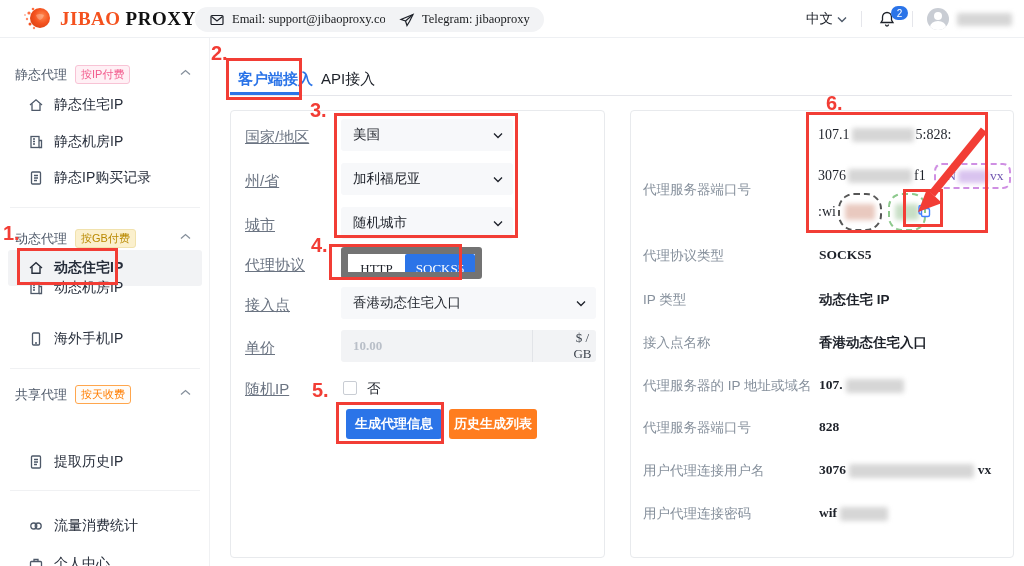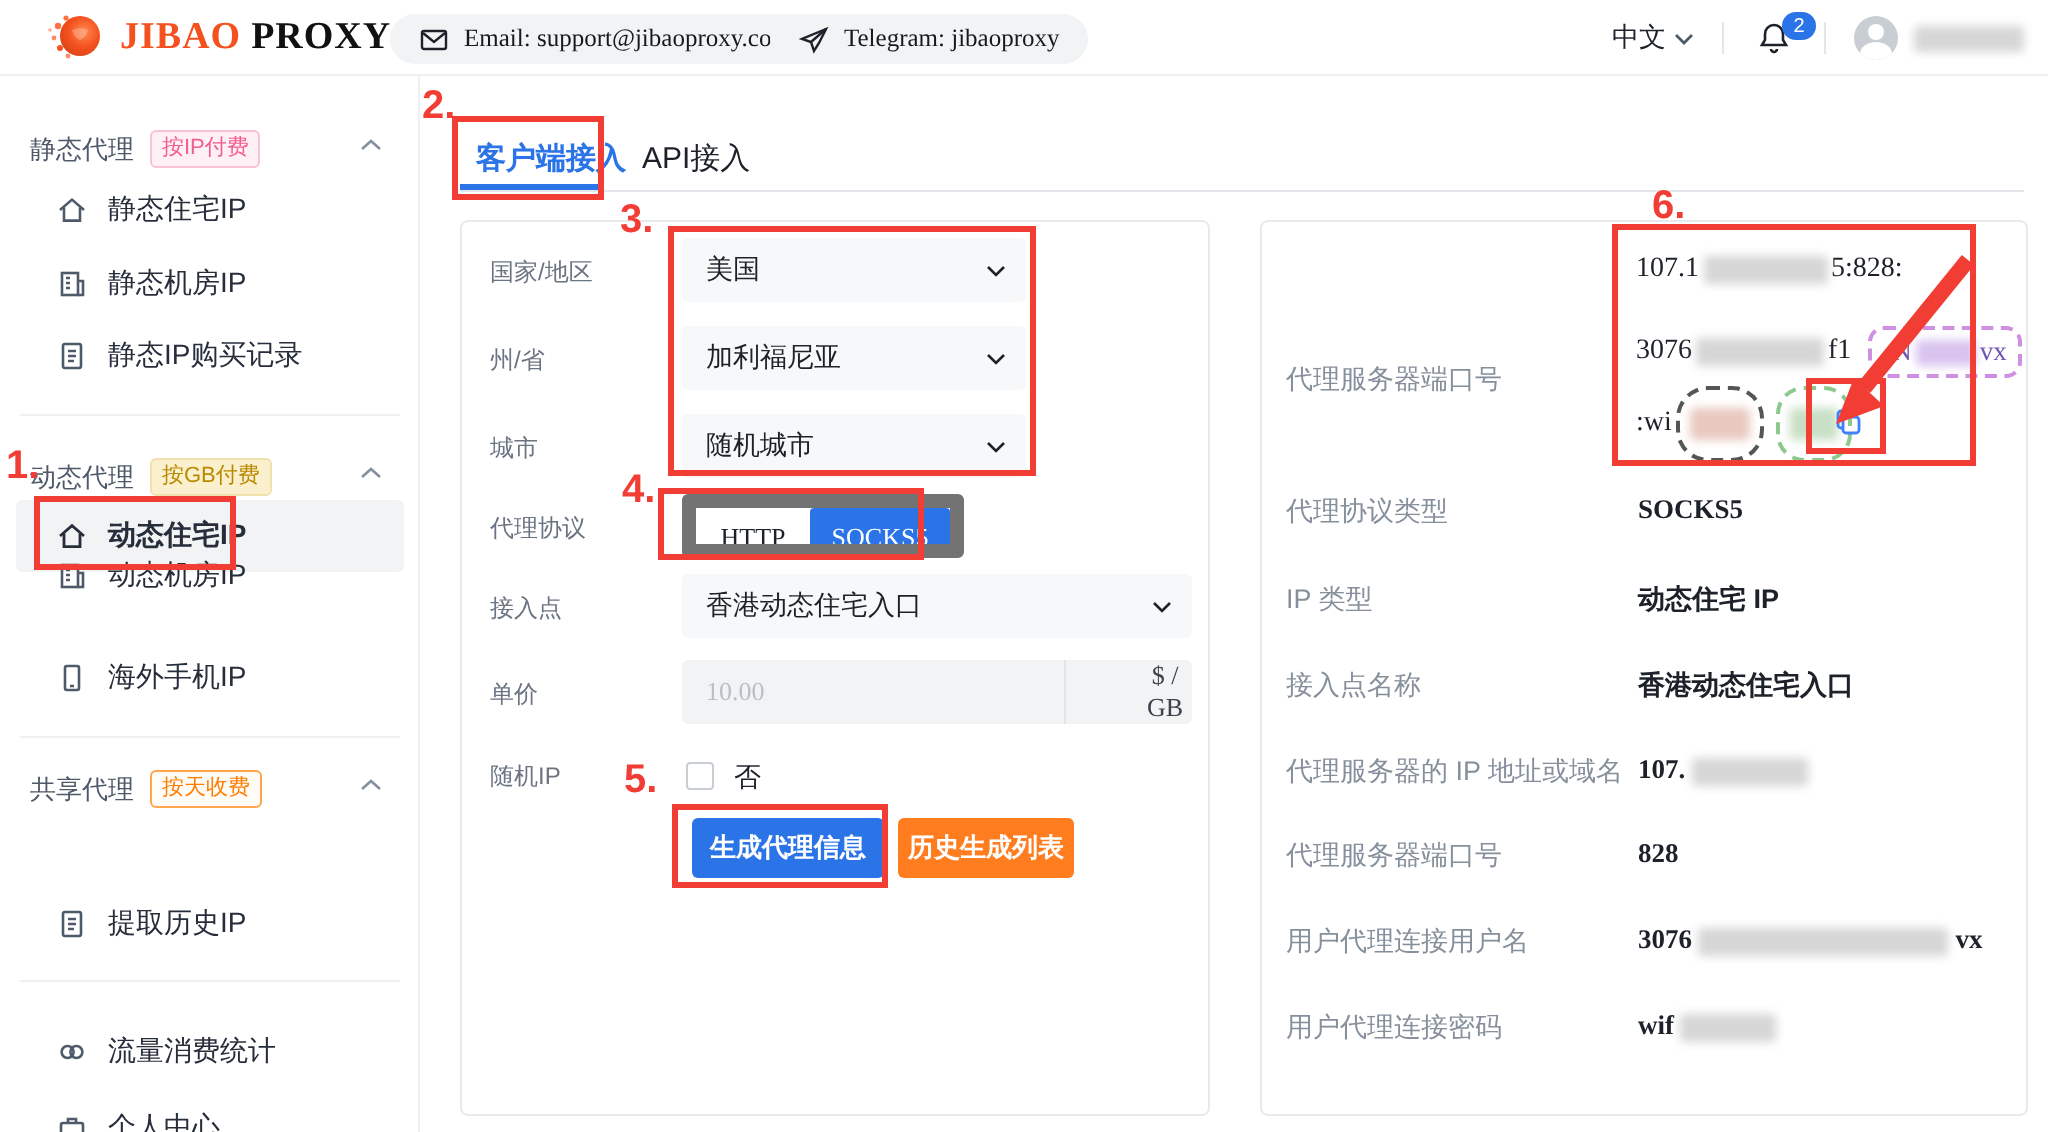--- a/index.html
+++ b/index.html
@@ -43,32 +43,32 @@
   
   .tab1 { position:absolute; left:238px; top:70px; font-size:15px; font-weight:700; color:#2b74e8; cursor:pointer; }
   .tab1-line { position:absolute; left:230px; top:92px; width:72px; height:3px; background:#2b74e8; }
   .tab2 { position:absolute; left:321px; top:70px; font-size:15px; color:#1d2129; cursor:pointer; }
   .tabs-rule { position:absolute; left:230px; top:95px; width:782px; height:1px; background:#e5e6eb; }
 
   
   .panel { position:absolute; top:110px; height:448px; background:#fff; border:1px solid #e8eaed; border-radius:4px; }
   .panel-form { left:230px; width:375px; }
   .panel-detail { left:630px; width:384px; }
-  .flabel { position:absolute; left:14px; font-size:12px; color:#6b7482; }
+  .flabel { position:absolute; left:14px; font-size:15px; color:#6b7482;text-decoration:underline; }
   .dlabel { position:absolute; left:12px; font-size:13.5px; color:#86909c; }
   .dvalue { position:absolute; left:188px; font-size:13.5px; color:#1d2129; font-weight:700; }
   .dvalue.latin { font-family:"Liberation Serif","DejaVu Serif",serif; font-weight:700; }
   .sel { position:absolute; left:110px; height:32px; background:#f7f8fa; border-radius:3px; display:flex; align-items:center; justify-content:space-between; padding:0 10px 0 12px; font-size:13.5px; color:#1d2129; cursor:pointer; }
   .sel .sv { font-weight:400; }
   .toggle { position:absolute; left:110px; top:136px; height:32px; display:inline-flex; border:7px solid #737373; border-radius:3px; overflow:hidden; }
   .tseg { height:30px; display:flex; align-items:center; justify-content:center; font-size:13px; cursor:pointer; font-family:"Liberation Serif","DejaVu Serif",serif; }
   .tseg.http { width:57px; background:#fff; color:#1d2129; }
   .tseg.socks { width:70px; background:#2b74e8; color:#fff; border-radius:2px; }
   .price { position:absolute; left:110px; top:219px; width:255px; height:32px; background:#f2f3f5; border-radius:3px; display:flex; align-items:center; }
-  .price .pv { flex:1; padding-left:12px; font-size:13px; color:#b9bfc8; font-family:"Liberation Serif","DejaVu Serif",serif; }
+  .price .pv { flex:1; padding-left:12px; font-size:13px; color:#b9bfc8; font-family:"Liberation Serif","DejaVu Serif",serif;font-weight:bold; }
   .price .pu { width:64px; text-align:center; font-size:13px; color:#3c434d; border-left:1px solid #e2e4e8; font-family:"Liberation Serif","DejaVu Serif",serif;padding-left:36px; }
   .checkbox { position:absolute; left:112px; top:270px; width:14px; height:14px; background:#fff; border:1px solid #c9cdd4; border-radius:2px; cursor:pointer; }
   .cb-label { position:absolute; left:136px; top:269px; font-size:13.5px; color:#1d2129; }
   .btn { position:absolute; top:298px; height:30px; border:none; border-radius:3px; color:#fff; font-size:13px; font-weight:700; display:flex; align-items:center; justify-content:center; cursor:pointer; font-family:"Liberation Sans",sans-serif; }
   .btn-blue { left:115px; width:96px; background:#2b74e8; }
   .btn-orange { left:218px; width:88px; background:#ff7d1f; }
 
   
   .addr-line { position:absolute; left:187px; display:flex; align-items:center; font-family:"Liberation Serif","DejaVu Serif",serif; font-size:14px; color:#1d2129; white-space:nowrap; }
   .ptag { display:inline-flex; align-items:center; border:2px dashed #cf8fe3; border-radius:8px; padding:3px 6px; margin-left:8px; color:#6f55b0; font-family:"Liberation Serif","DejaVu Serif",serif; font-size:13.5px; }

